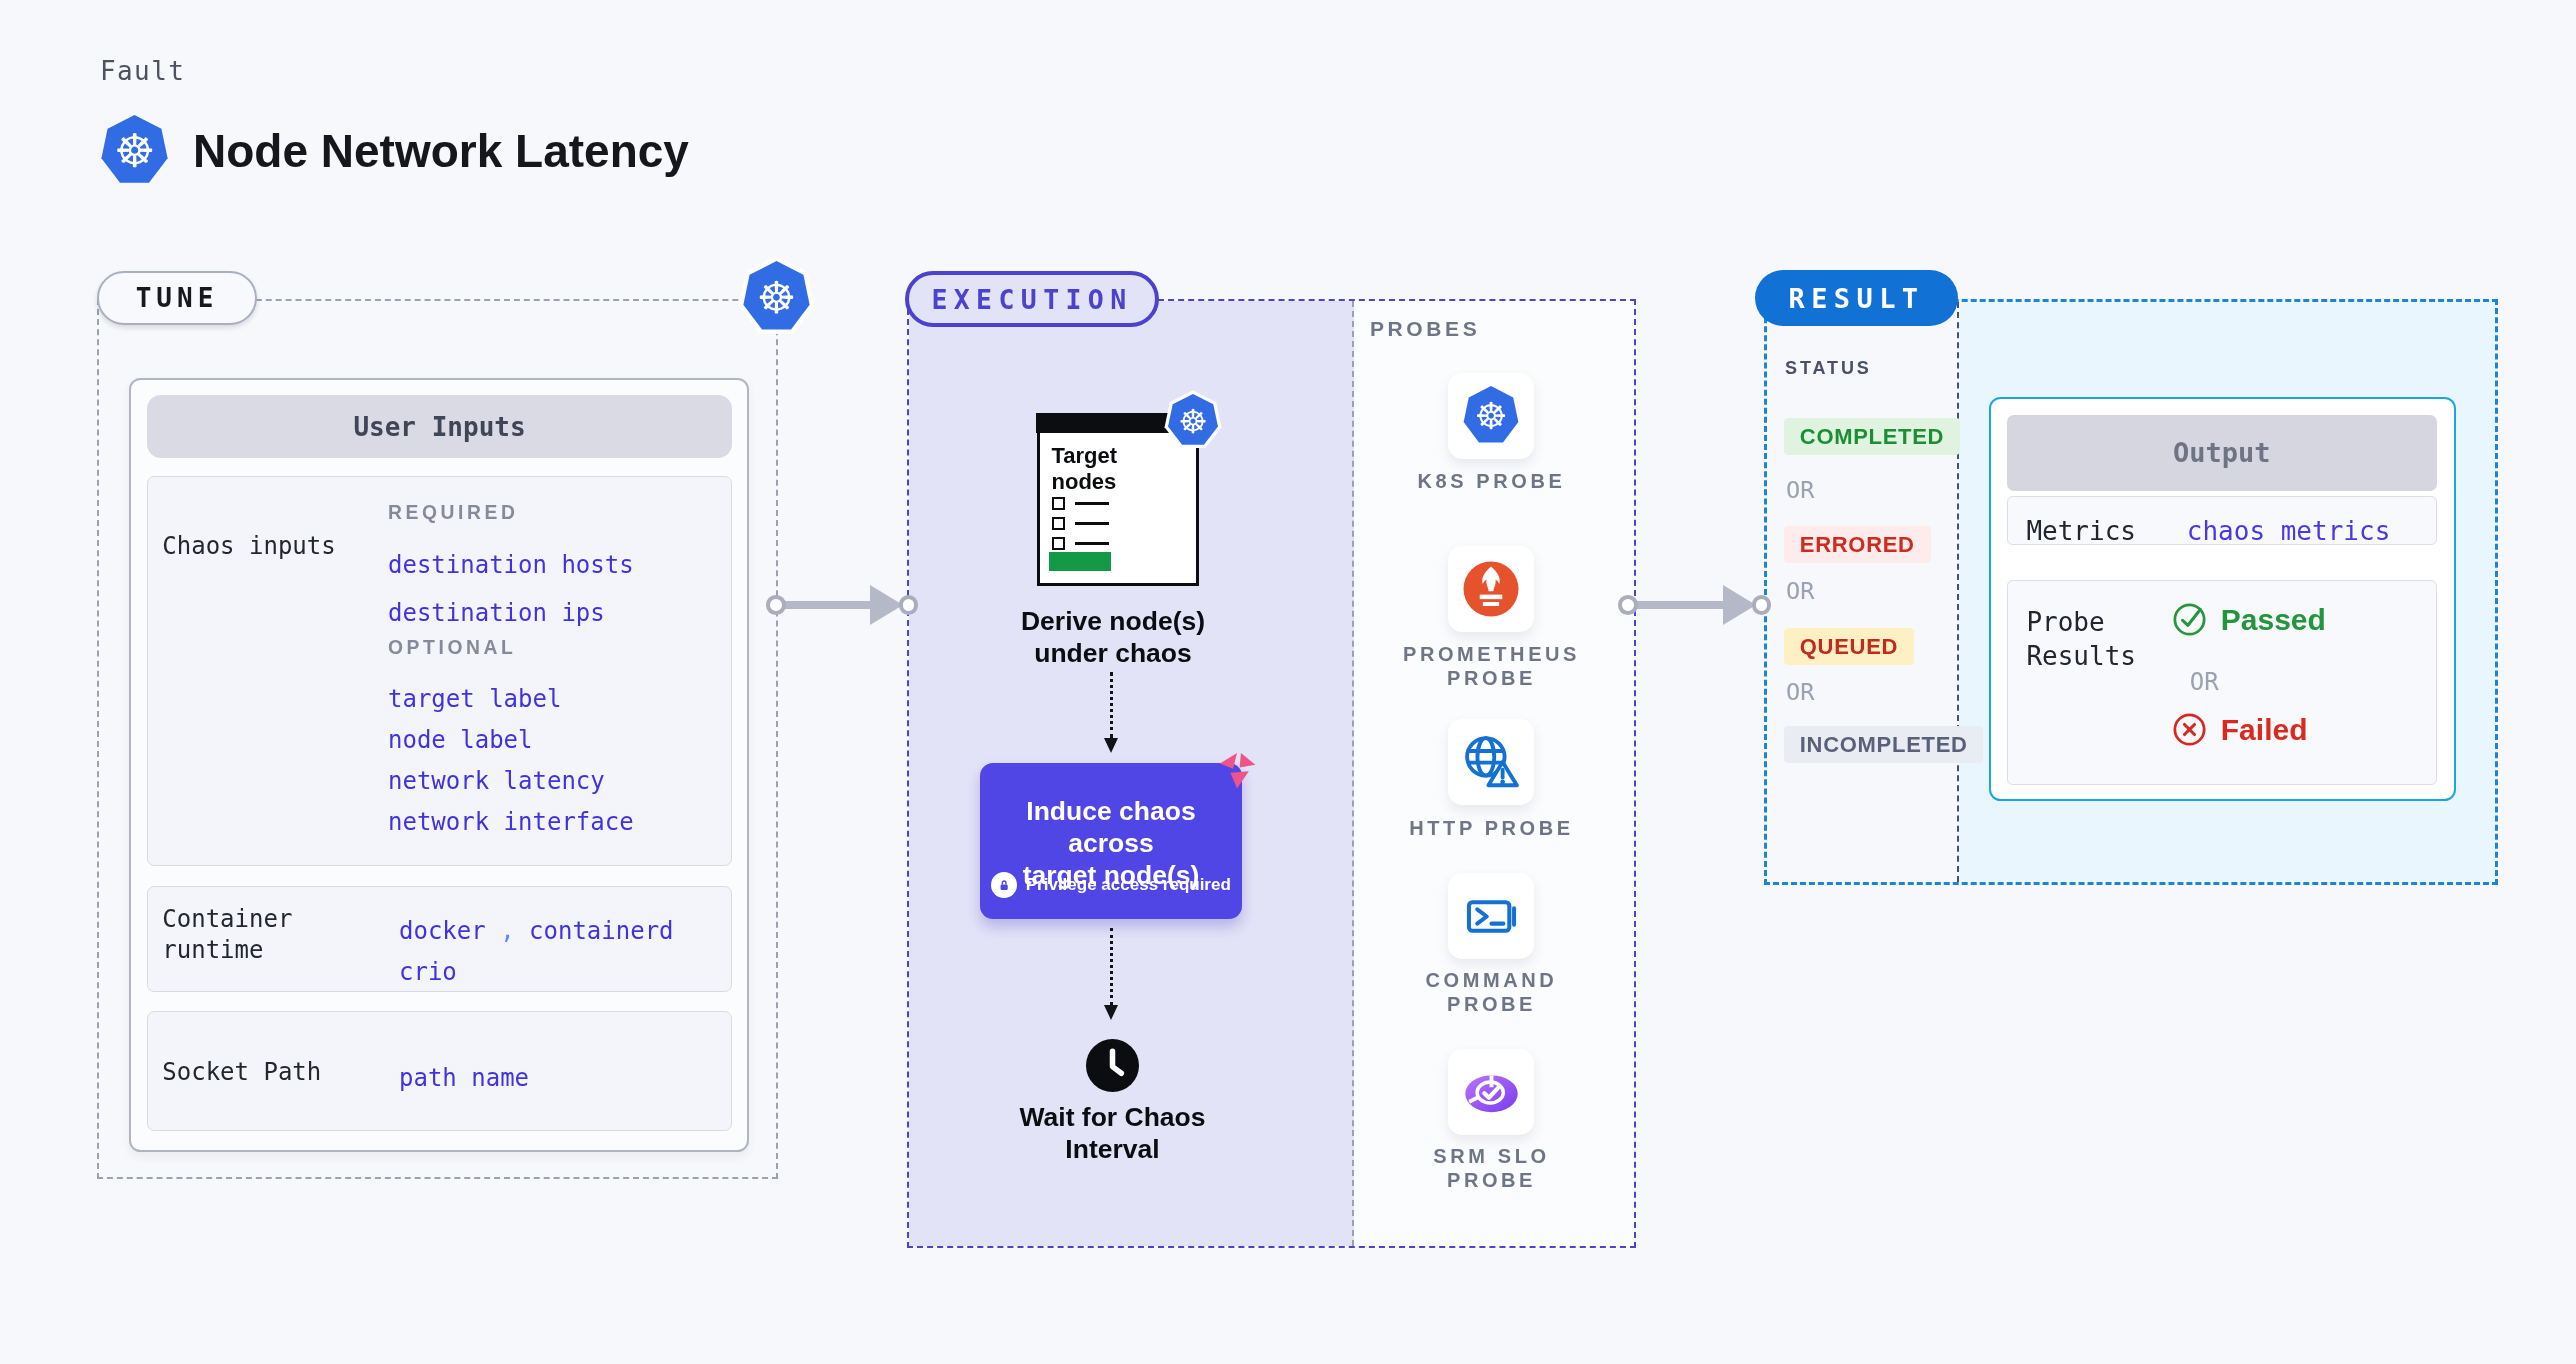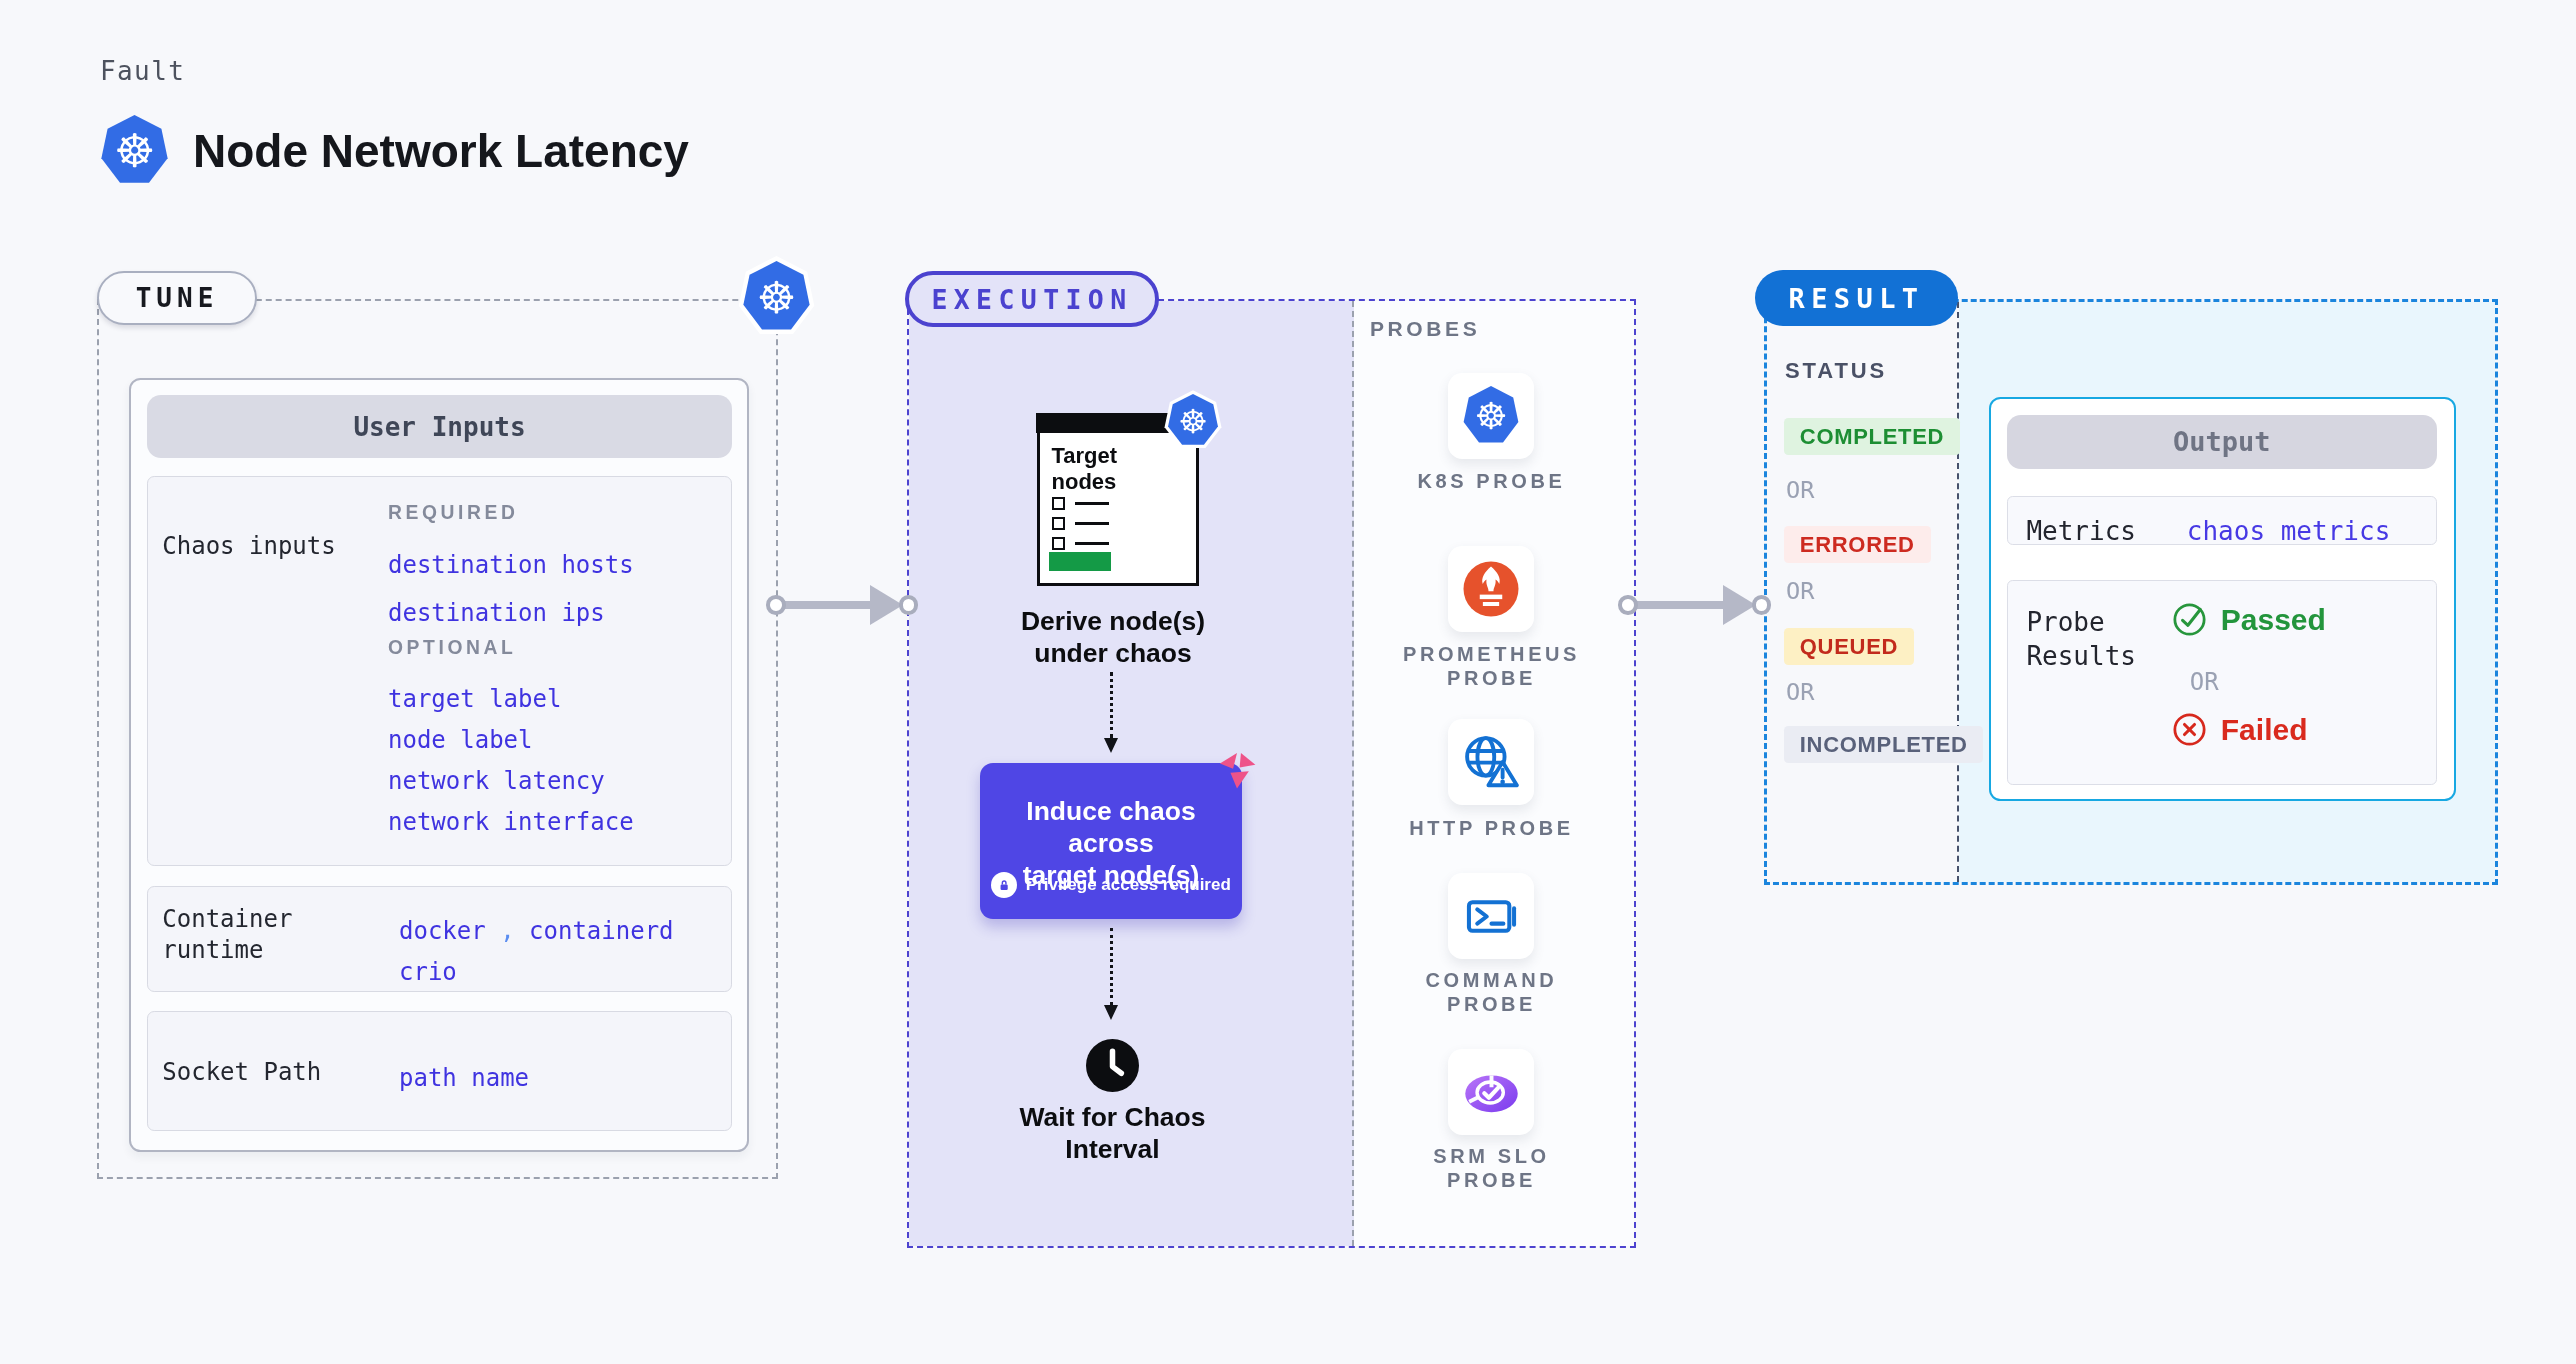--- a/index.html
+++ b/index.html
@@ -88,32 +88,32 @@
   #clock-icon{left:1086px;top:1039px;width:53px;height:53px;z-index:6;}
 
   
   #probes-label{left:1370px;top:317px;font-size:21px;font-weight:700;letter-spacing:3.6px;color:#6e7586;z-index:6;}
   .probe-card{position:absolute;left:1448px;width:86px;height:86px;background:#ffffff;border-radius:14.3px;
               box-shadow:0 5.7px 11.5px rgba(60,65,90,.10);display:flex;align-items:center;justify-content:center;z-index:6;}
   .probe-label{position:absolute;left:1384px;width:215px;text-align:center;font-size:20px;font-weight:700;
                letter-spacing:3.6px;color:#6e7586;line-height:23.6px;z-index:6;}
 
   
-  #status-heading{left:1785px;top:358px;font-size:22px;font-weight:700;letter-spacing:2.9px;color:#4a5166;z-index:6;}
+  #status-heading{left:1785px;top:358px;font-size:18px;font-weight:700;letter-spacing:2.9px;color:#4a5166;z-index:6;}
   .status-badge{position:absolute;left:1784px;padding:5.7px 15.8px;border-radius:4.3px;font-weight:700;
                 font-size:22px;letter-spacing:0.7px;z-index:6;}
   .badge-completed{background:#dff3e0;color:#1d8e33;}
   .badge-errored{background:#fdeceb;color:#cd2a20;}
   .badge-queued{background:#fdf0c4;color:#c22a1c;}
   .badge-incompleted{background:#eaecf3;color:#59617a;}
   .or-label{position:absolute;left:1786px;font-size:23.6px;color:#9aa1b3;z-index:6;}
 
   #output-card{left:1989px;top:397px;width:467px;height:404px;background:#ffffff;border:2.9px solid #17a8e2;
                border-radius:11.5px;box-sizing:border-box;z-index:6;}
-  #output-header{position:absolute;left:15.8px;top:15.8px;width:430px;height:54px;background:#d6d6e0;border-radius:14px;
+  #output-header{position:absolute;left:15.8px;top:15.8px;width:430px;height:76px;background:#d6d6e0;border-radius:7px;
                  display:flex;align-items:center;justify-content:center;color:#6f7484;font-size:27px;font-weight:700;}
   .output-row{position:absolute;left:15.8px;width:430px;background:#f8f9fd;border:1.4px solid #dcdee7;border-radius:5.7px;
               box-sizing:border-box;}
   #metrics-row{top:97px;height:49px;}
   #proberesults-row{top:181px;height:205px;}
   #metrics-row .lbl{position:absolute;left:18.6px;top:18.6px;font-size:26px;color:#23252e;}
   #metrics-row .val{position:absolute;left:179px;top:18.6px;font-size:26px;color:#4739e4;cursor:pointer;}
   #proberesults-row .lbl{position:absolute;left:18.6px;top:24px;font-size:26px;line-height:34px;color:#23252e;}
   .verdict{position:absolute;display:flex;align-items:center;gap:13px;font-weight:700;font-size:30px;}
   #verdict-passed{left:163px;top:20px;color:#23953c;}

